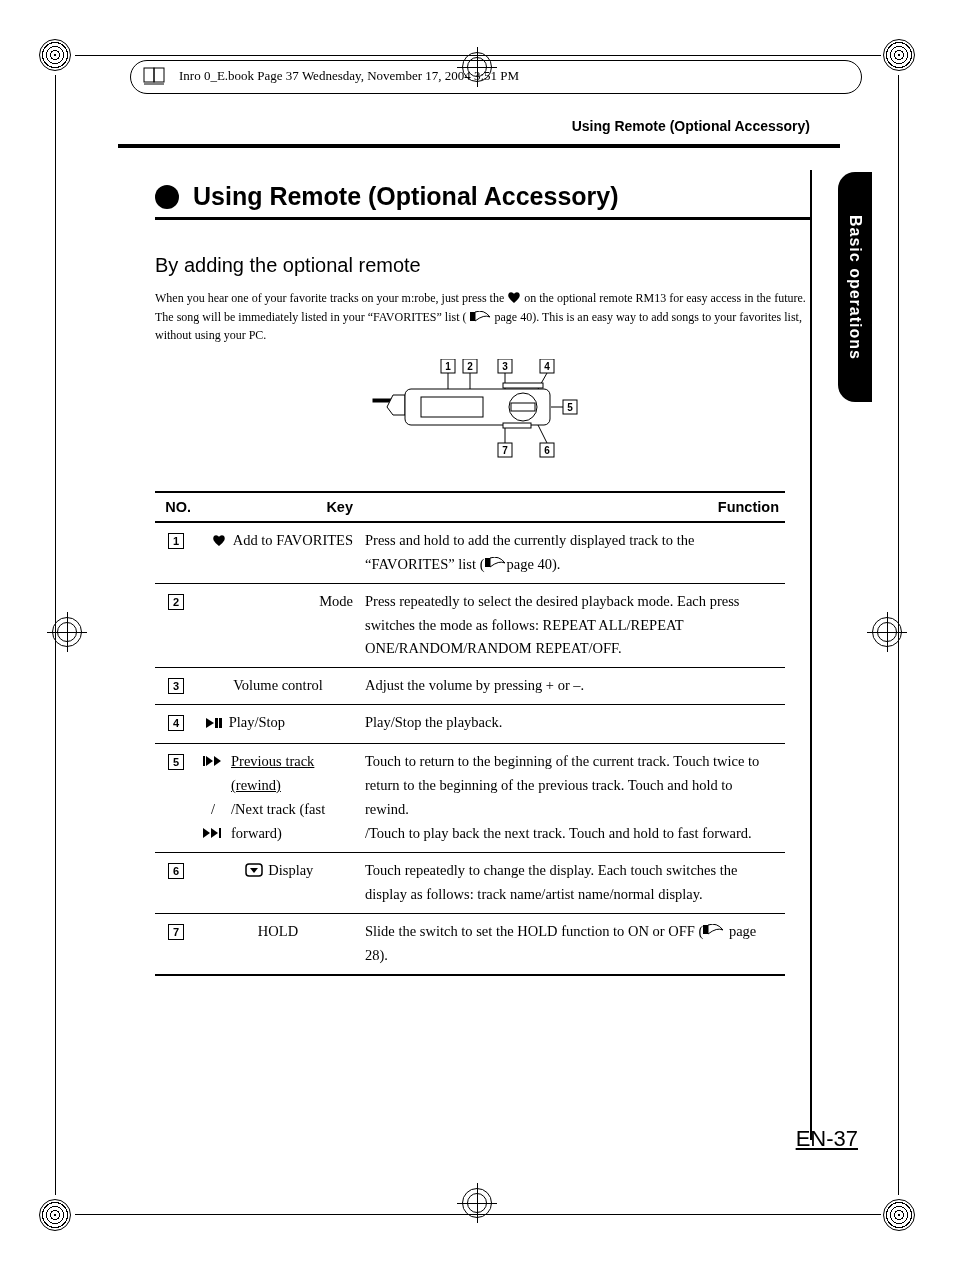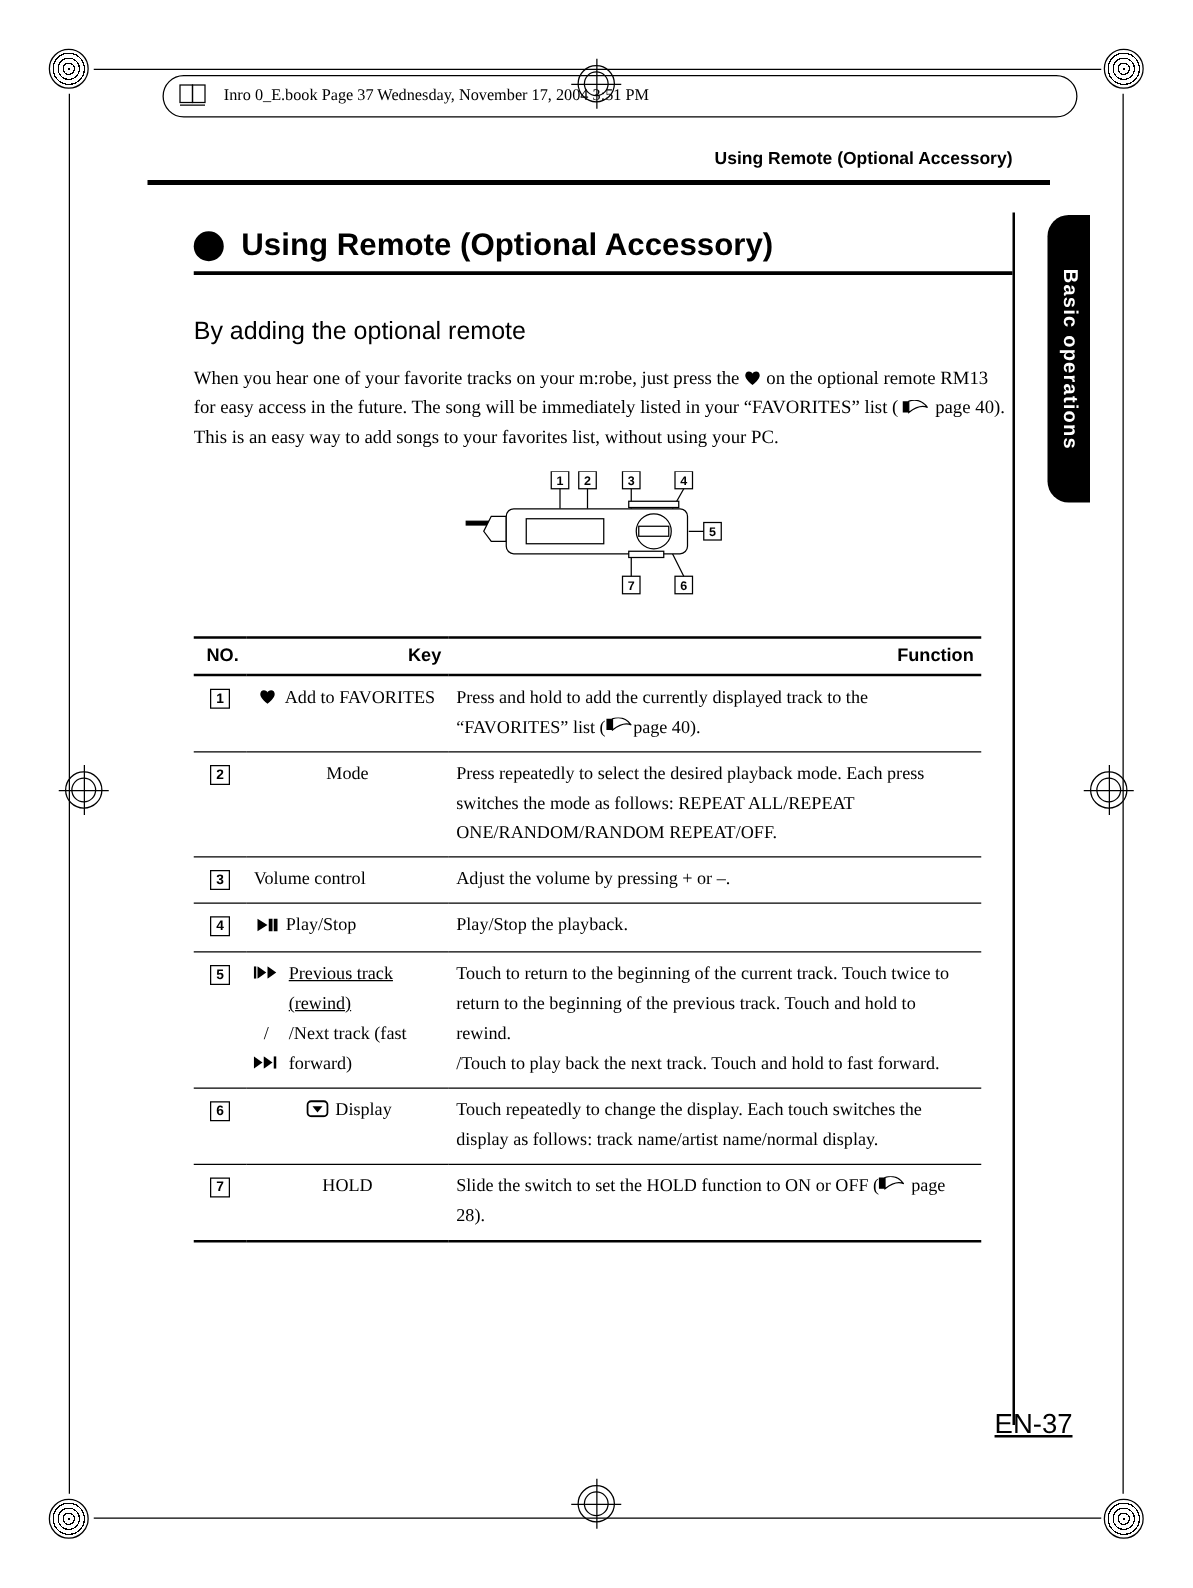--- a/index.html
+++ b/index.html
@@ -145,21 +145,21 @@
     border-radius:50%;
   }
   .section-rule { height:3px; background:#000; margin-bottom: 34px;}
   .section-h2 {
     font-family: Arial, Helvetica, sans-serif;
     font-weight: normal;
     font-size: 20px;
     margin: 5px 0 10px 0;
   }
   .bodytext {
-    font-size: 15px;
+    font-size: 12px;
     line-height: 1.55;
   }
   .bodytext svg { vertical-align: -2px; }
   
   .illus {
     width: 260px;
     margin: 14px auto 22px auto;
     display:block;
   }
   
@@ -336,36 +336,36 @@
     <thead>
       <tr>
         <th>NO.</th>
         <th>Key</th>
         <th>Function</th>
       </tr>
     </thead>
     <tbody id="tblbody">
         <tr>
           <td class="nocell"><span class="numbox">1</span></td>
-          <td class="keycell" style="text-align: left;"><span class="keyicon"><svg width="14" height="13">
+          <td class="keycell" style="text-align: right;"><span class="keyicon"><svg width="14" height="13">
                 <path d="M7 12 C2 8 0 5 2 2 C4 0 7 2 7 3 C7 2 10 0 12 2 C14 5 12 8 7 12 Z" fill="#000"></path>
               </svg></span> Add to FAVORITES</td>
           <td>Press and hold to add the currently displayed track to the “FAVORITES” list (<span><svg width="22" height="12">
                 <rect x="0" y="1" width="5" height="9" fill="#000"></rect>
                 <path d="M5 1 Q14 -2 20 6 Q14 3 5 10 Z" fill="none" stroke="#000"></path>
               </svg></span>page 40).</td>
         </tr>
         <tr>
           <td class="nocell"><span class="numbox">2</span></td>
-          <td class="keycell" style="text-align: center;">Mode</td>
+          <td class="keycell" style="text-align: right;">Mode</td>
           <td>Press repeatedly to select the desired playback mode. Each press switches the mode as follows: REPEAT ALL/REPEAT ONE/RANDOM/RANDOM REPEAT/OFF.</td>
         </tr>
         <tr>
           <td class="nocell"><span class="numbox">3</span></td>
-          <td class="keycell" style="">Volume control</td>
+          <td class="keycell" style="text-align: center;">Volume control</td>
           <td>Adjust the volume by pressing + or –.</td>
         </tr>
         <tr>
           <td class="nocell"><span class="numbox">4</span></td>
           <td class="keycell"><span class="keyicon"><svg width="18" height="12">
                 <polygon points="1,1 9,6 1,11" fill="#000"></polygon>
                 <rect x="10" y="1" width="3" height="10" fill="#000"></rect>
                 <rect x="14" y="1" width="3" height="10" fill="#000"></rect>
               </svg></span> Play/Stop</td>
           <td>Play/Stop the playback.</td>

